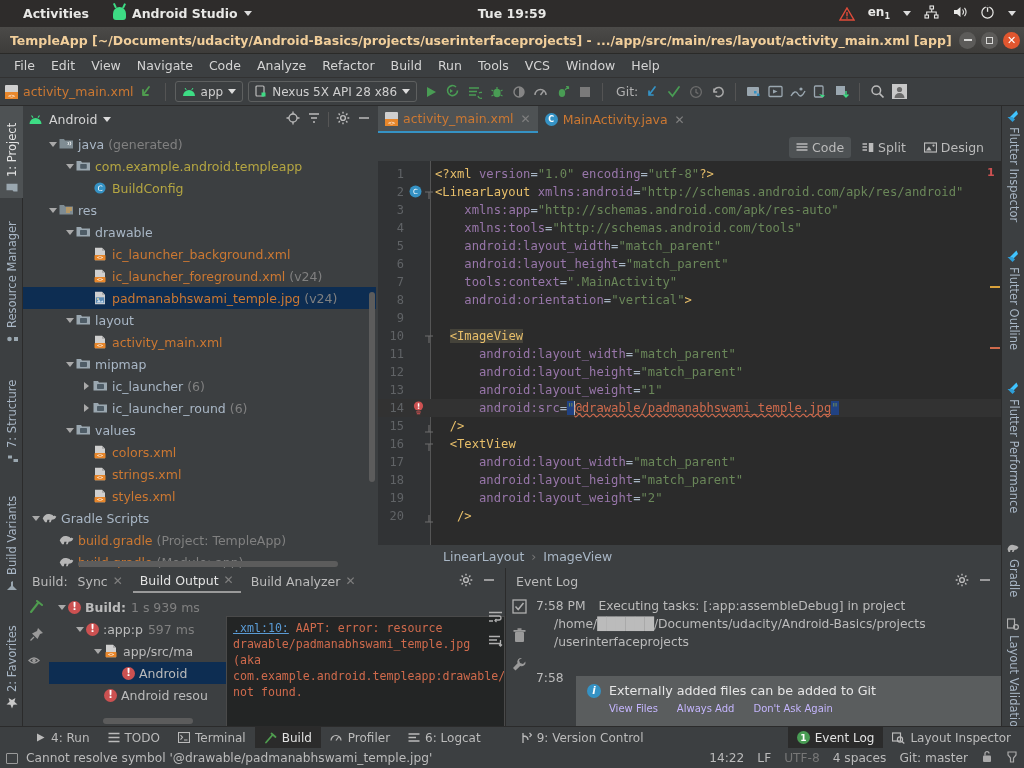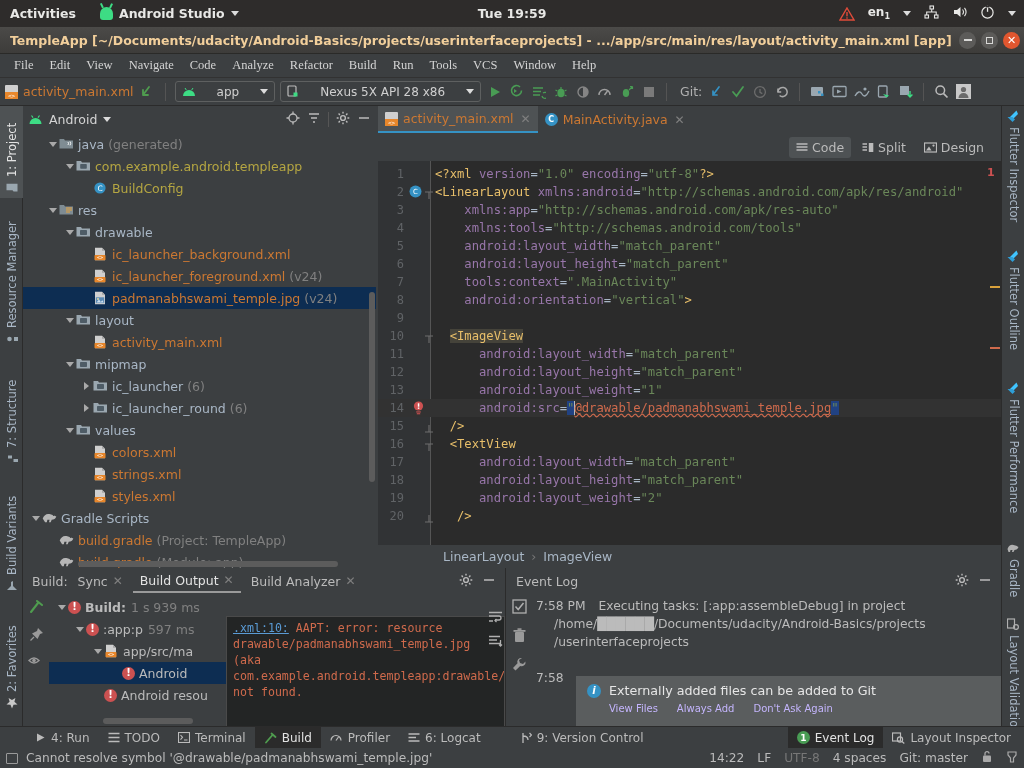--- a/index.html
+++ b/index.html
@@ -11,21 +11,21 @@
     -webkit-font-smoothing: antialiased;
   }
   #app { position: relative; width: 1024px; height: 768px; }
 
   
   .gnome-bar {
     position: absolute; top: 0; left: 0; width: 1024px; height: 27px;
     background: #2e2c2b; display: flex; align-items: center;
     color: #e8e8e6; font-size: 12.5px; font-weight: bold;
   }
-  .gnome-activities { margin-left: 10px; }
+  .gnome-activities { margin-left: 23px; }
   .gnome-app { display: flex; align-items: center; gap: 6px; margin-left: 24px; }
   .droid-head {
     width: 13px; height: 13px; border-radius: 50% 50% 3px 3px;
     background: #3ddc84; position: relative; display: inline-block;
   }
   .droid-head::before, .droid-head::after {
     content: ""; position: absolute; top: -4px; width: 1.5px; height: 5px;
     background: #3ddc84; transform-origin: bottom;
   }
   .droid-head::before { left: 2px; transform: rotate(-25deg); }
@@ -63,21 +63,20 @@
   }
   .win-btn.close { background: #e0562f; color: #fff; }
   .win-btn .bar { width: 8px; height: 1.5px; background: #d8d8d6; }
   .win-btn .sq { width: 7px; height: 7px; border: 1.5px solid #d8d8d6; }
 
   
   .menubar {
     position: absolute; top: 54px; left: 0; width: 1024px; height: 24px;
     background: #3c3f41; display: flex; align-items: center; padding-left: 6px;
     border-bottom: 1px solid #323232;
-    font-family: Liberation Serif, serif;
   }
   .menu-item { padding: 2px 8px; color: #d4d4d4; font-size: 12.5px; cursor: default; }
 
   
   .toolbar {
     position: absolute; top: 78px; left: 0; width: 1024px; height: 28px;
     background: #3c3f41; display: flex; align-items: center; gap: 5px;
     padding-left: 5px; border-bottom: 1px solid #2b2b2b;
   }
   .tb-file { display: flex; align-items: center; gap: 5px; color: #cc7832; font-size: 12.5px; }
@@ -85,21 +84,21 @@
     width: 13px; height: 14px; background: #cfcfcf; position: relative; flex: none;
     border-radius: 1px;
   }
   .xmlicon::after {
     content: "<>"; position: absolute; bottom: 0; left: 0; right: 0;
     background: #e8872b; color: #fff; font-size: 6px; text-align: center;
     line-height: 7px; height: 7px; font-family: "DejaVu Sans Mono", monospace;
   }
   .tb-sep { width: 1px; height: 18px; background: #545454; margin: 0 4px; }
   .combo {
-    display: flex; align-items: center; gap: 21px; height: 21px; padding: 0 6px;
+    display: flex; align-items: center; gap: 5px; height: 21px; padding: 0 6px;
     border: 1px solid #5e6060; border-radius: 3px; background: #3c3f41;
     color: #cfcfcf; font-size: 12px; white-space: nowrap;
   }
   .tb-icon { width: 17px; height: 17px; display:flex; align-items:center; justify-content:center; }
   .git-label { color: #b0b0b0; font-size: 12.5px; margin-left: 4px; }
 
   
   .rail-left {
     position: absolute; top: 106px; left: 0; width: 23px; height: 620px;
     background: #3c3f41; border-right: 1px solid #2b2b2b;

